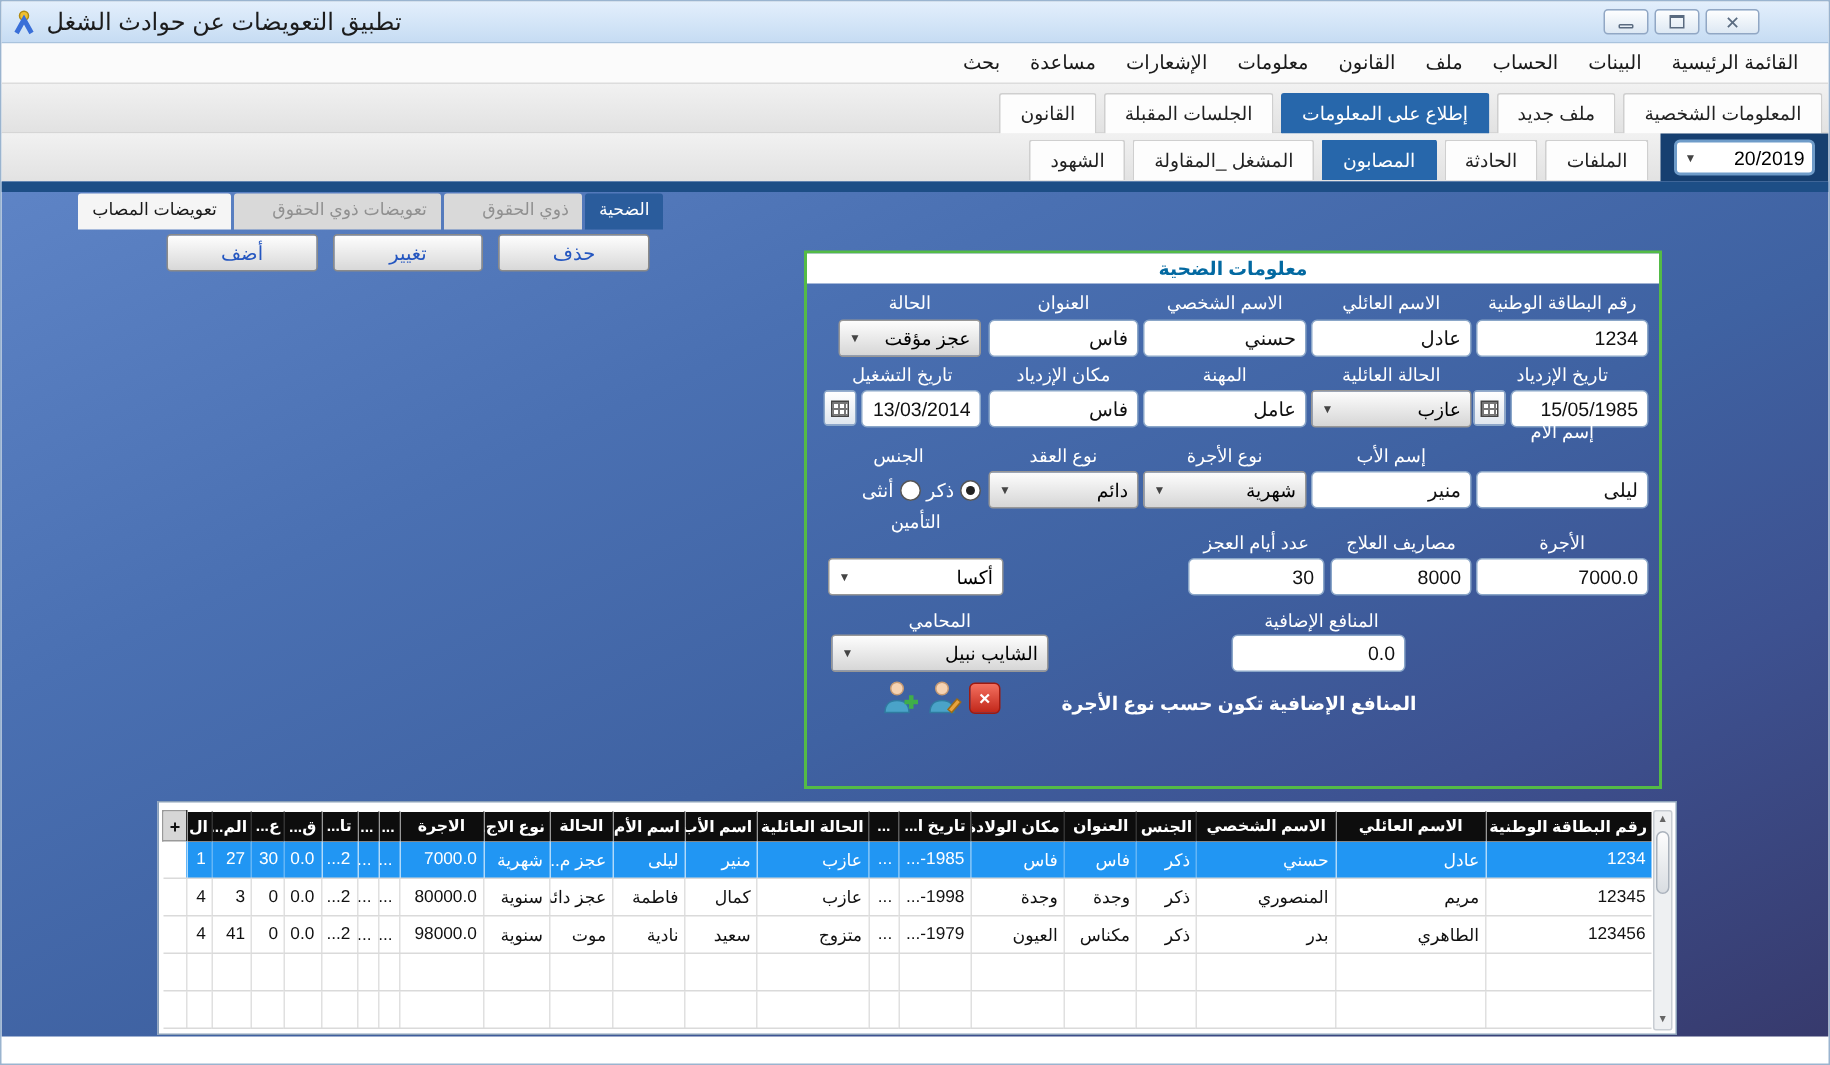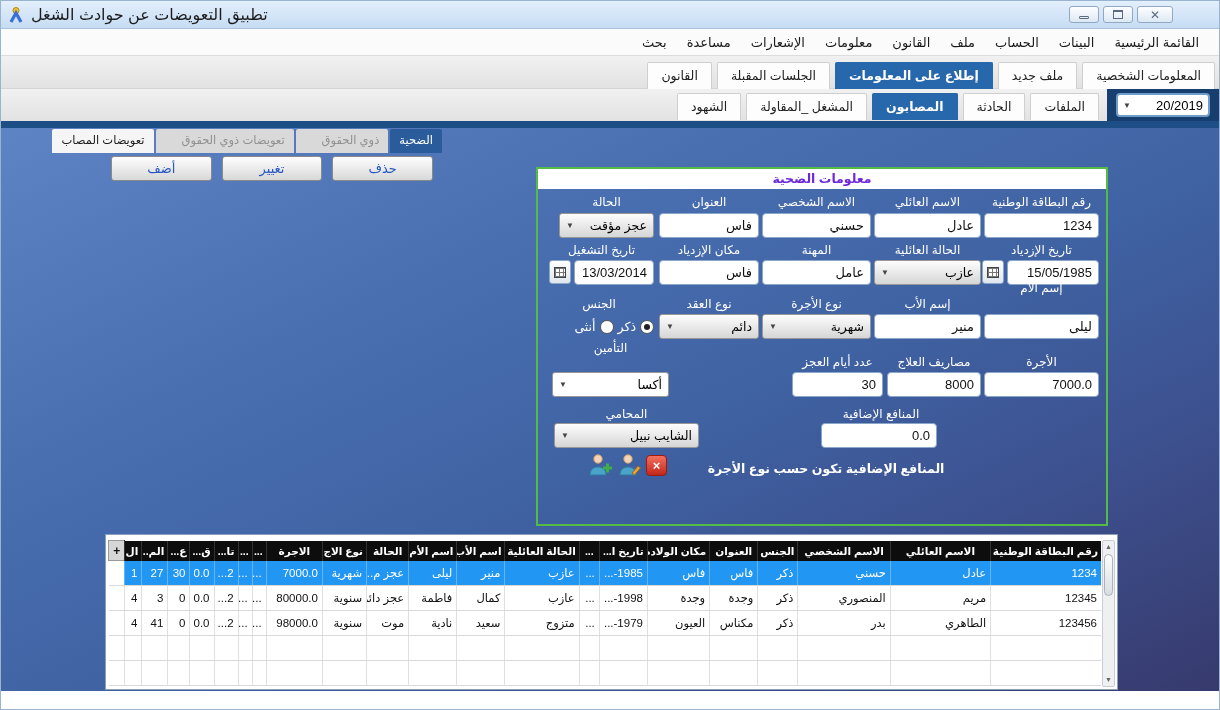--- a/index.html
+++ b/index.html
@@ -31,21 +31,21 @@
   .strip { position:absolute; left:0; width:100%;
     background:linear-gradient(#f1f1f1,#e2e2e2); }
   .strip1 { top:55px; height:33px; border-bottom:1px solid #d5d5d5; }
   .strip2 { top:88px; height:32px; }
   .tabs { position:absolute; top:6px; display:flex; gap:5px; }
   .strip1 .tabs { right:4px; }
   .strip2 .tabs { right:120px; top:4px; }
   .tab { background:#fdfdfd; border:1px solid #cfcfcf; border-bottom:none;
     font-size:12.5px; color:#222; padding:0 13px; line-height:26px; height:27px;
     border-radius:2px 2px 0 0; cursor:default; white-space:nowrap; }
-  .tab.active { background:#2767ab; color:#fff; border-color:#2767ab;font-weight:bold; }
+  .tab.active { background:#2767ab; color:#fff; border-color:#2767ab; }
   .combo-block { position:absolute; right:0; top:0; width:112px; height:32px;
     background:#163f70; display:flex; align-items:center; justify-content:center; }
   .case-combo { width:94px; height:24px; background:#fff; border:2px solid #6f9cc9;
     border-radius:4px; display:flex; align-items:center; padding:0 5px; font-size:13px; }
   .case-combo .val { flex:1; text-align:right; direction:ltr; }
   .combo-caret { font-size:8px; color:#444; margin-left:0; margin-right:6px; order:2;}
 
   
   .content { position:absolute; left:0; top:120px; width:100%; height:570px;
     background:linear-gradient(155deg,#5e84c6 0%,#4a70b2 30%,#3f62a2 55%,#3d5190 75%,#373a6d 100%); }
@@ -64,21 +64,21 @@
   .actions { position:absolute; left:110px; top:35px; width:322px; display:flex; gap:10px; }
   .action-btn { flex:1; height:25px; background:linear-gradient(#fefefe,#d8d8d8);
     border:1px solid #8a8a8a; border-radius:3px; color:#2456c0; font-size:13px;
     font-family:inherit; cursor:default; }
 
   
   .panel { position:absolute; left:535px; top:46px; width:572px; height:359px;
     border:2px solid #54bb46; background:transparent; }
   .panel-header { position:absolute; left:0; top:0; width:100%; height:20px;
     background:#fff; text-align:center; font-size:12.5px; font-weight:bold;
-    color:#6d28d9; line-height:20px; }
+    color:#0369a1; line-height:20px; }
   .flabel { position:absolute; color:#fff; font-size:12px; text-align:center; white-space:nowrap; }
   .ffield { position:absolute; height:25px; }
   .tbox { width:100%; height:25px; border:1px solid #8aa6c8; border-radius:4px;
     background:#fff; font-size:13px; font-family:inherit; padding:0 6px; text-align:right;
     color:#111; direction:rtl; }
   .combo { display:flex; align-items:center; height:25px; width:100%;
     background:linear-gradient(#fdfdfd,#d6d6d6); border:1px solid #979797;
     border-radius:3px; padding:0 6px; font-size:12.5px; }
   .combo .cval { flex:1; text-align:right; }
   .combo .combo-caret { margin-right:4px; }

